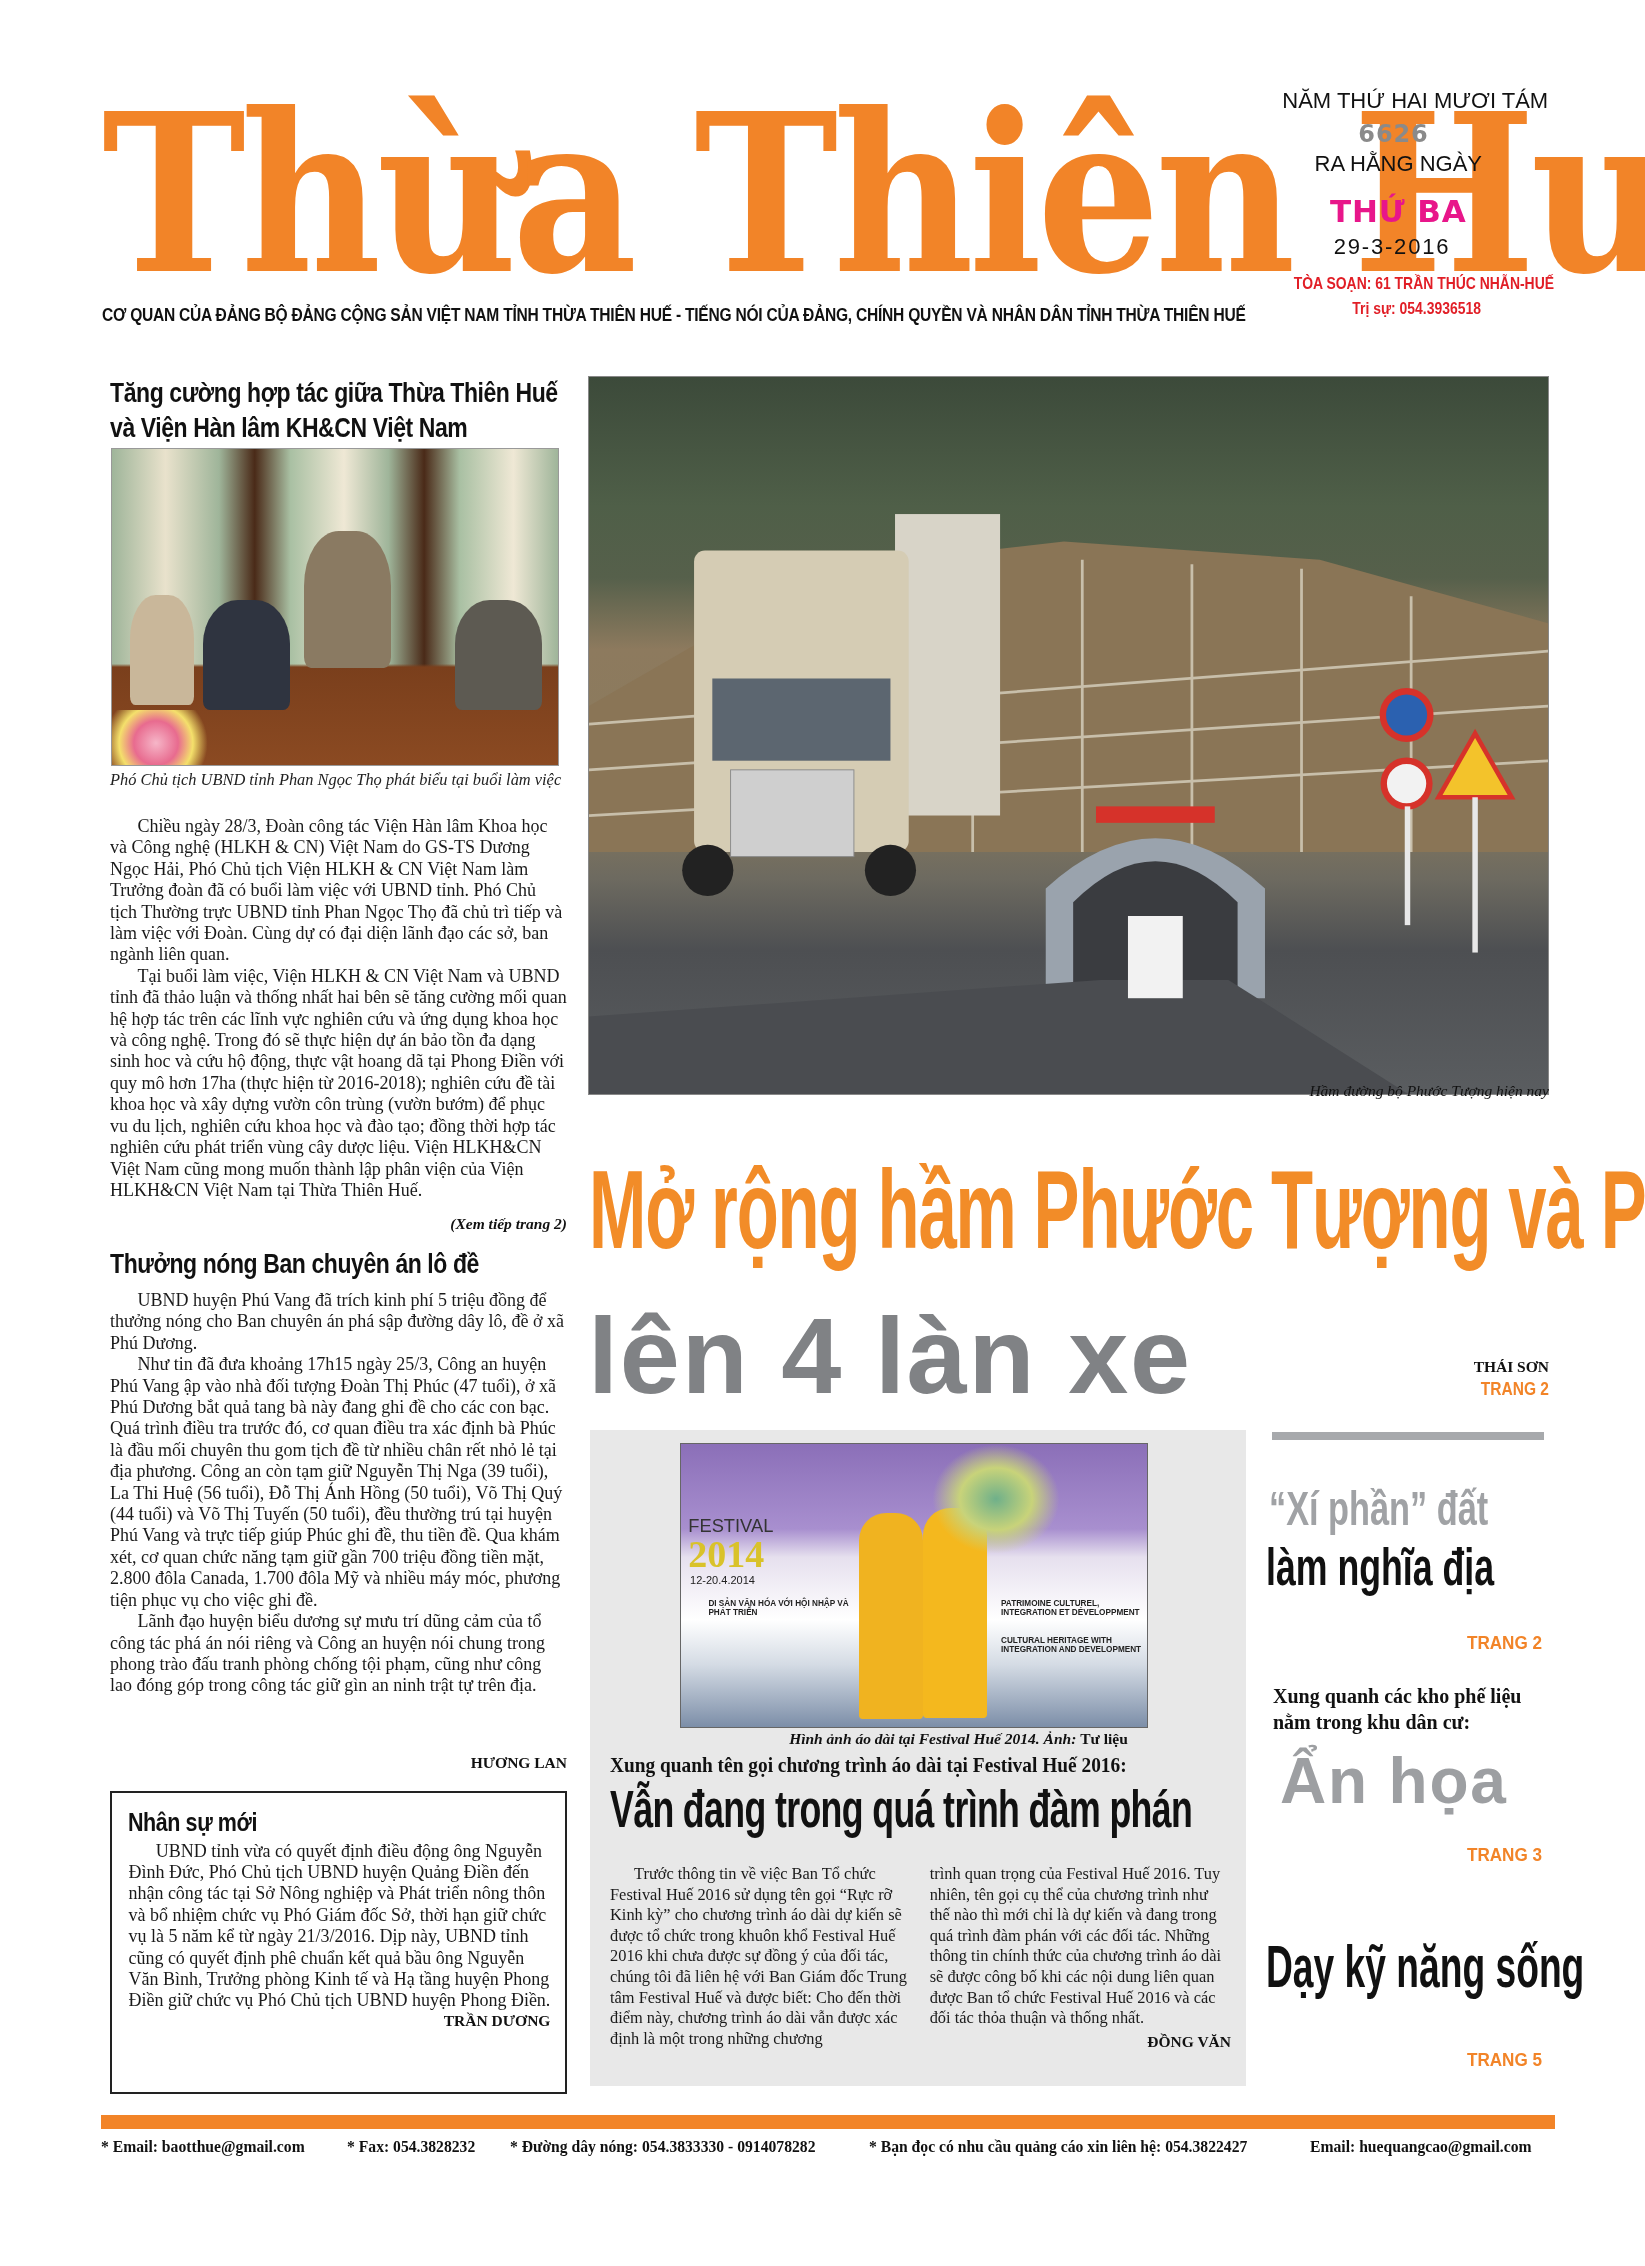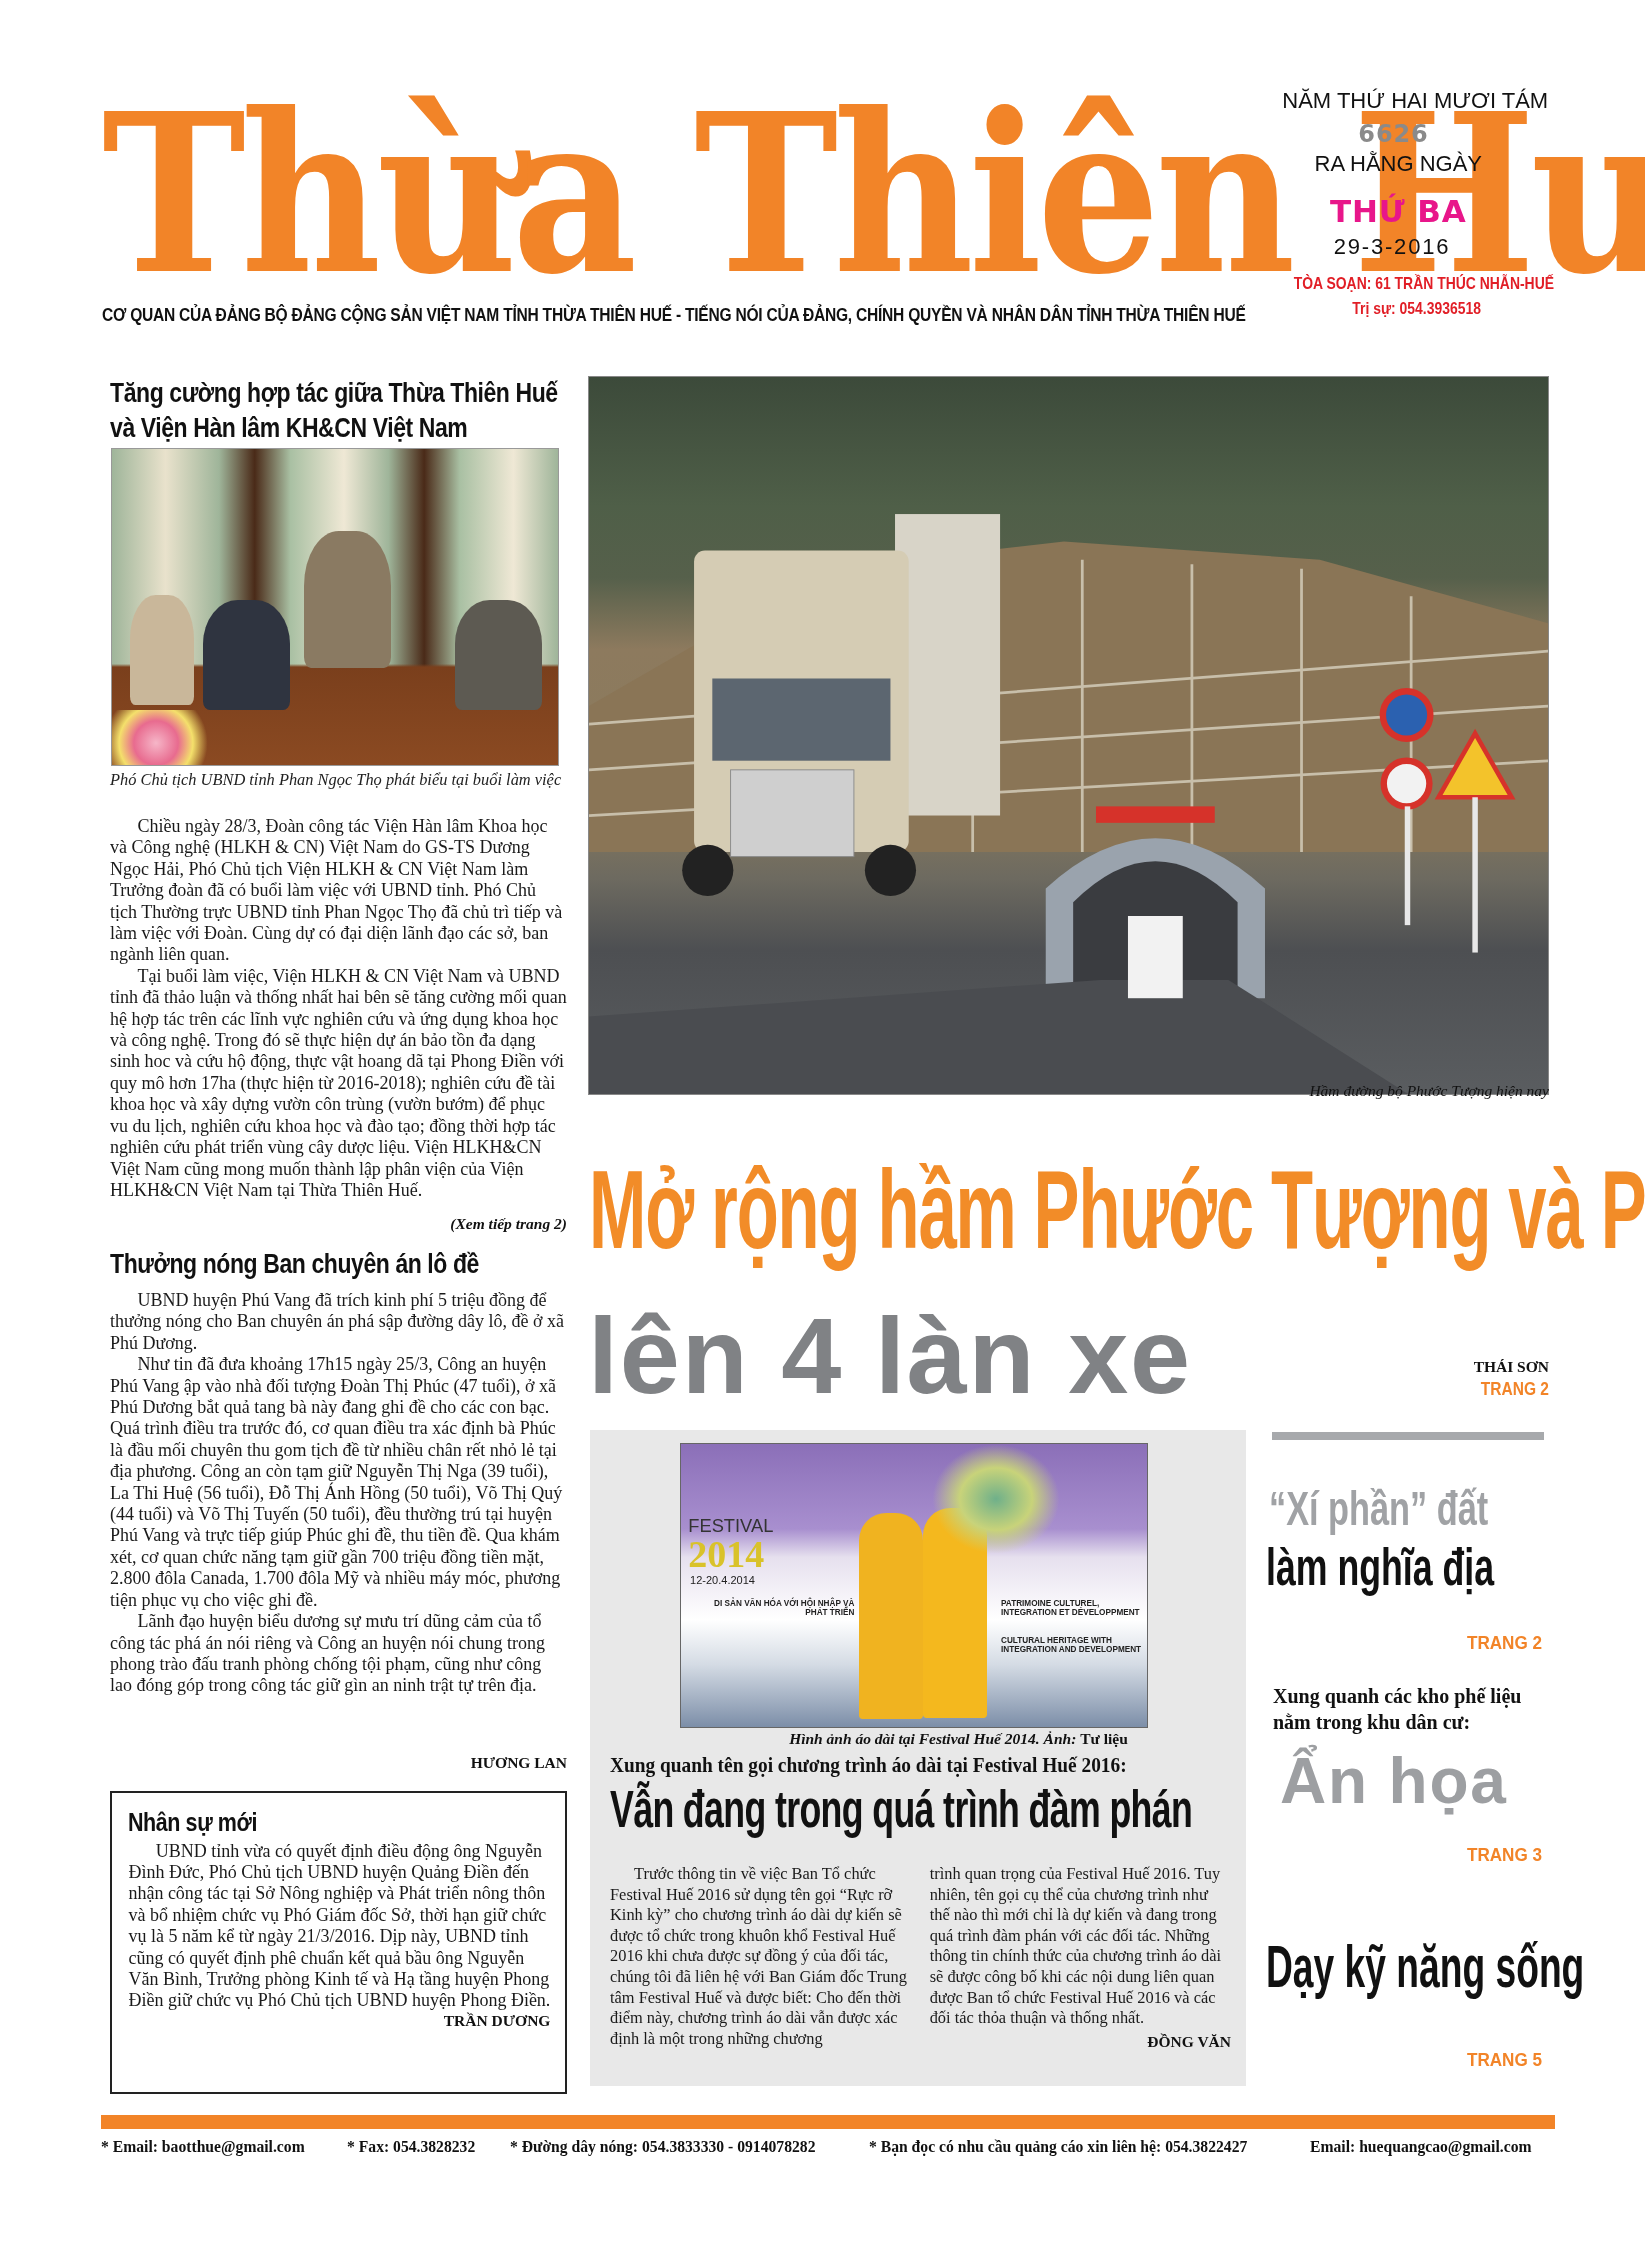--- a/index.html
+++ b/index.html
@@ -173,21 +173,21 @@
 <div class="abs lead-page">TRANG 2</div>
 
 <div class="abs fest-box"></div>
 <div class="abs fest-img">
   <div style="position:absolute;left:7.3px;top:71px;font-family:'Liberation Sans',sans-serif;font-size:18.3px;color:#333;">FESTIVAL</div>
   <div style="position:absolute;left:7.3px;top:88px;font-family:'Liberation Serif',serif;font-weight:bold;font-size:38px;color:#d9c22a;">2014</div>
   <div style="position:absolute;left:9.1px;top:130px;font-family:'Liberation Sans',sans-serif;font-size:11px;color:#222;">12-20.4.2014</div>
   <div style="position:absolute;left:178px;top:69px;width:64px;height:206px;background:#f0b320;border-radius:27.4px 27.4px 3.7px 3.7px;"></div>
   <div style="position:absolute;left:242px;top:64px;width:64px;height:210px;background:#f4b81e;border-radius:27.4px 27.4px 3.7px 3.7px;"></div>
   <div style="position:absolute;left:251px;top:0;width:128px;height:110px;background:radial-gradient(ellipse at center,#6fb08a 0%,#c8d37a 40%,rgba(0,0,0,0) 70%);"></div>
-  <div style="position:absolute;left:27.4px;top:155px;width:146px;text-align:right;font-family:'Liberation Sans',sans-serif;font-weight:bold;font-size:8.2px;color:#222;">DI SẢN VĂN HÓA VỚI HỘI NHẬP VÀ PHÁT TRIỂN</div>
+  <div style="position:absolute;left:27.4px;top:155px;width:146px;text-align:left;font-family:'Liberation Sans',sans-serif;font-weight:bold;font-size:8.2px;color:#222;">DI SẢN VĂN HÓA VỚI HỘI NHẬP VÀ PHÁT TRIỂN</div>
   <div style="position:absolute;left:320px;top:155px;width:146px;font-family:'Liberation Sans',sans-serif;font-weight:bold;font-size:8.2px;color:#222;">PATRIMOINE CULTUREL, INTEGRATION ET DÉVELOPPMENT</div>
   <div style="position:absolute;left:320px;top:192px;width:146px;font-family:'Liberation Sans',sans-serif;font-weight:bold;font-size:8.2px;color:#222;">CULTURAL HERITAGE WITH INTEGRATION AND DEVELOPMENT</div>
 </div>
 <div class="abs fest-caption">
   <span>Hình ảnh áo dài tại Festival Huế 2014. Ảnh:</span>
   <b>Tư liệu</b>
 </div>
 <div class="abs fest-kicker">Xung quanh tên gọi chương trình áo dài tại Festival Huế 2016:</div>
 <div class="abs fest-head">Vẫn đang trong quá trình đàm phán</div>
 <div class="abs fest-cols">

